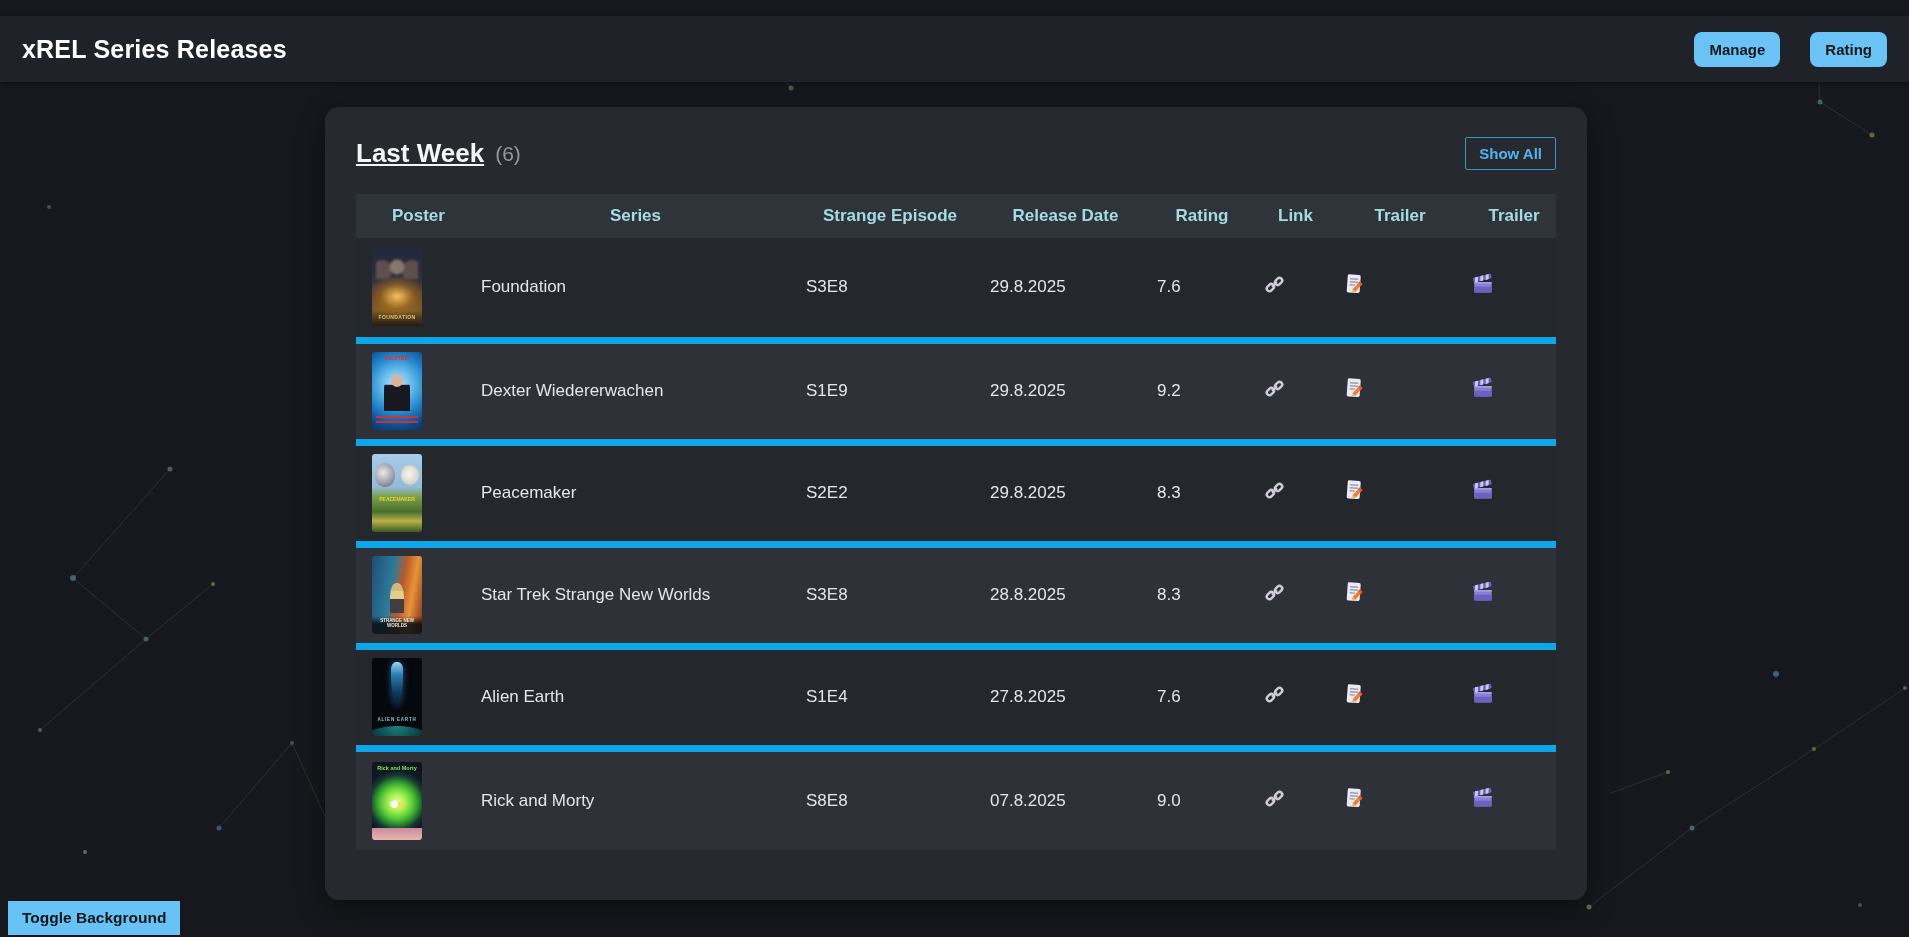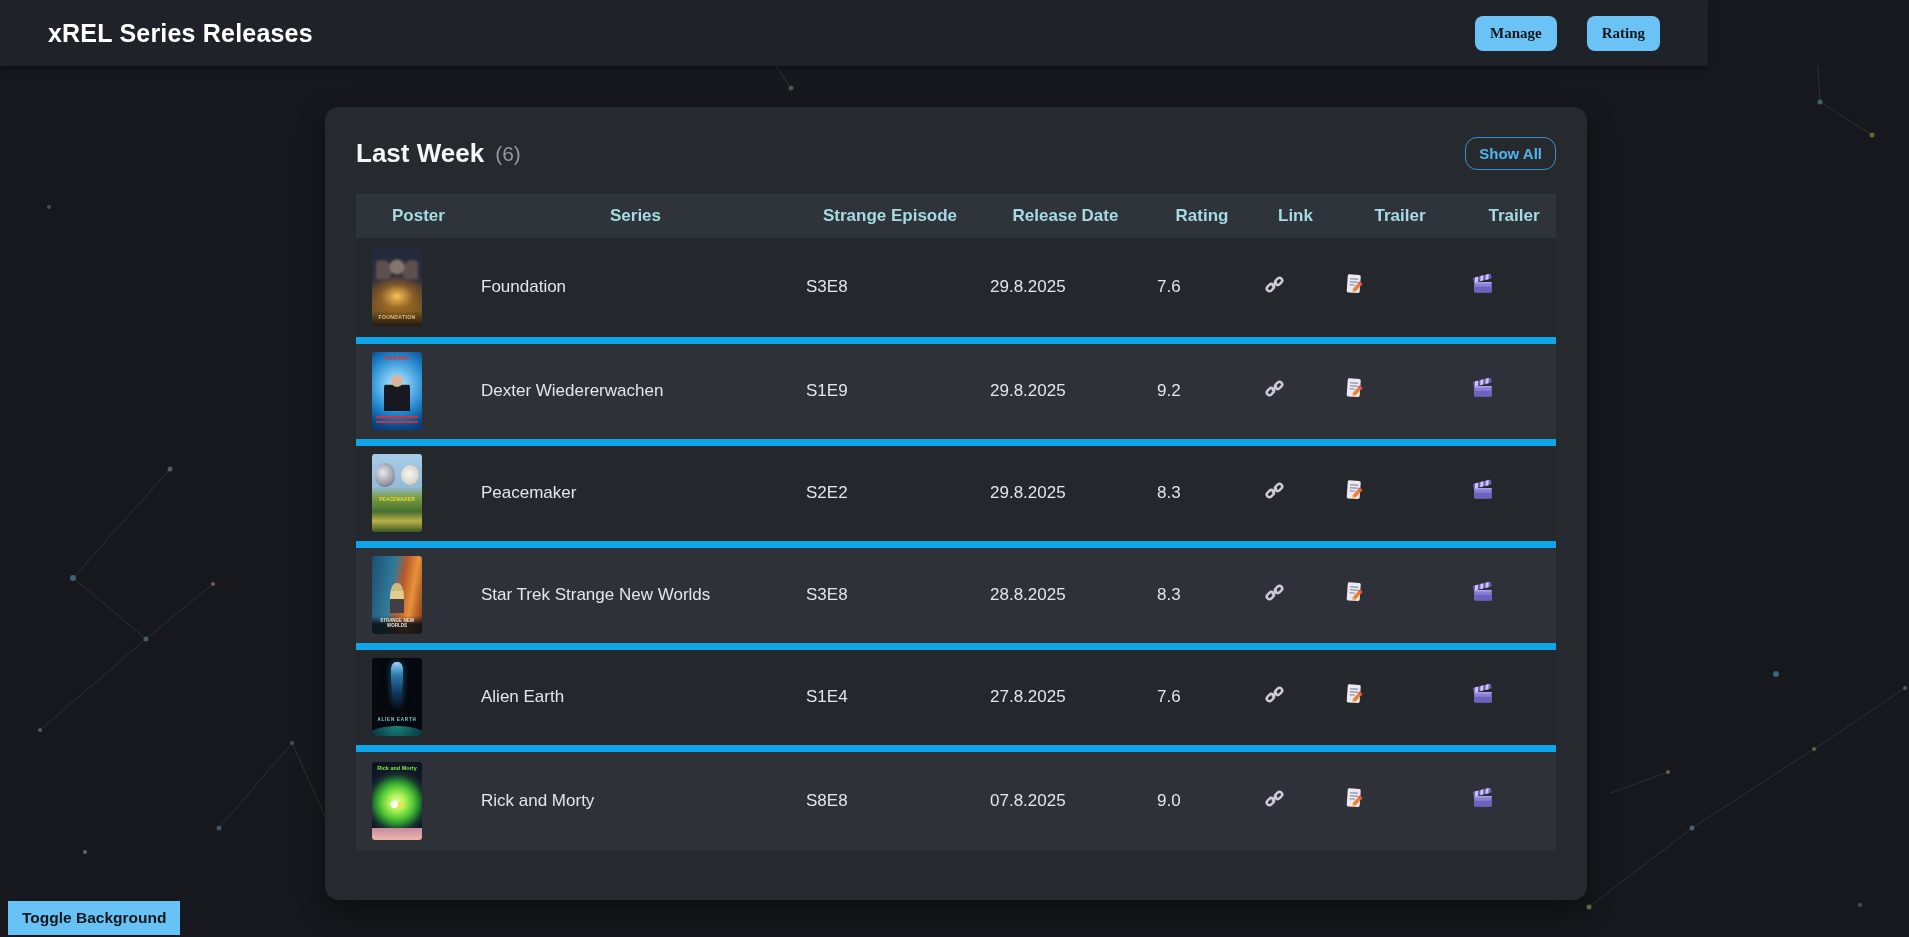--- a/index.html
+++ b/index.html
@@ -7,43 +7,43 @@
   body {
     position: relative;
     background: #16181d;
     font-family: "Liberation Sans", "DejaVu Sans", sans-serif;
     overflow: hidden;
   }
   
   .particles { position:absolute; inset:0; z-index:0; }
   
   .navbar {
-    position:absolute; top:0; left:0; width:1708px; height:66px;
+    position:absolute; top:16px; left:0; width:1909px; height:66px;
     background:#1f2228; display:flex; align-items:center;
-    padding:0 48px; box-shadow:0 2px 5px rgba(0,0,0,.4); z-index:10;
+    padding:0 22px; box-shadow:0 2px 5px rgba(0,0,0,.4); z-index:10;
   }
   .navbar-title { font-size:25px; font-weight:bold; color:#ffffff; letter-spacing:.2px; }
   .navbar-actions { margin-left:auto; display:flex; gap:30px; }
   .btn-solid {
     background:#6ac3f4; color:#14171c; font-weight:bold; font-size:15px;
     border:none; border-radius:8px; padding:9px 15px; cursor:pointer;
-    font-family:Liberation Serif, serif;
+    font-family:Liberation Sans, sans-serif;
   }
   
   .card {
     position:absolute; left:325px; top:107px; width:1262px; height:793px;
     background:#26292e; border-radius:14px; padding:26px 31px 0;
     box-shadow:0 10px 28px rgba(0,0,0,.45); z-index:5;
   }
   .card-header { display:flex; align-items:center; margin:4px 0 24px; }
-  .panel-title { font-size:26px; font-weight:bold; color:#f4f5f6; }
+  .panel-title { font-size:26px; font-weight:bold; color:#f4f5f6;text-decoration:underline; }
   .panel-count { font-size:21px; color:#94979c; margin-left:11px; }
   .btn-outline {
     margin-left:auto; background:transparent; border:1.5px solid #3a92cc;
-    color:#4fb5f0; font-weight:bold; font-size:15px; border-radius:12px;
+    color:#4fb5f0; font-weight:bold; font-size:15px; border-radius:2px;
     padding:7px 13px; cursor:pointer; font-family:inherit;
   }
   
   table { width:1200px; border-collapse:collapse; table-layout:fixed; }
   th {
     background:#2f343b; color:#a5dbe2; font-size:17px; font-weight:600;
     text-align:center; height:44px; padding:0 0 0 16px;
   }
   td {
     height:102px; padding:0 0 0 16px; font-size:17px; color:#e4e5e8;

